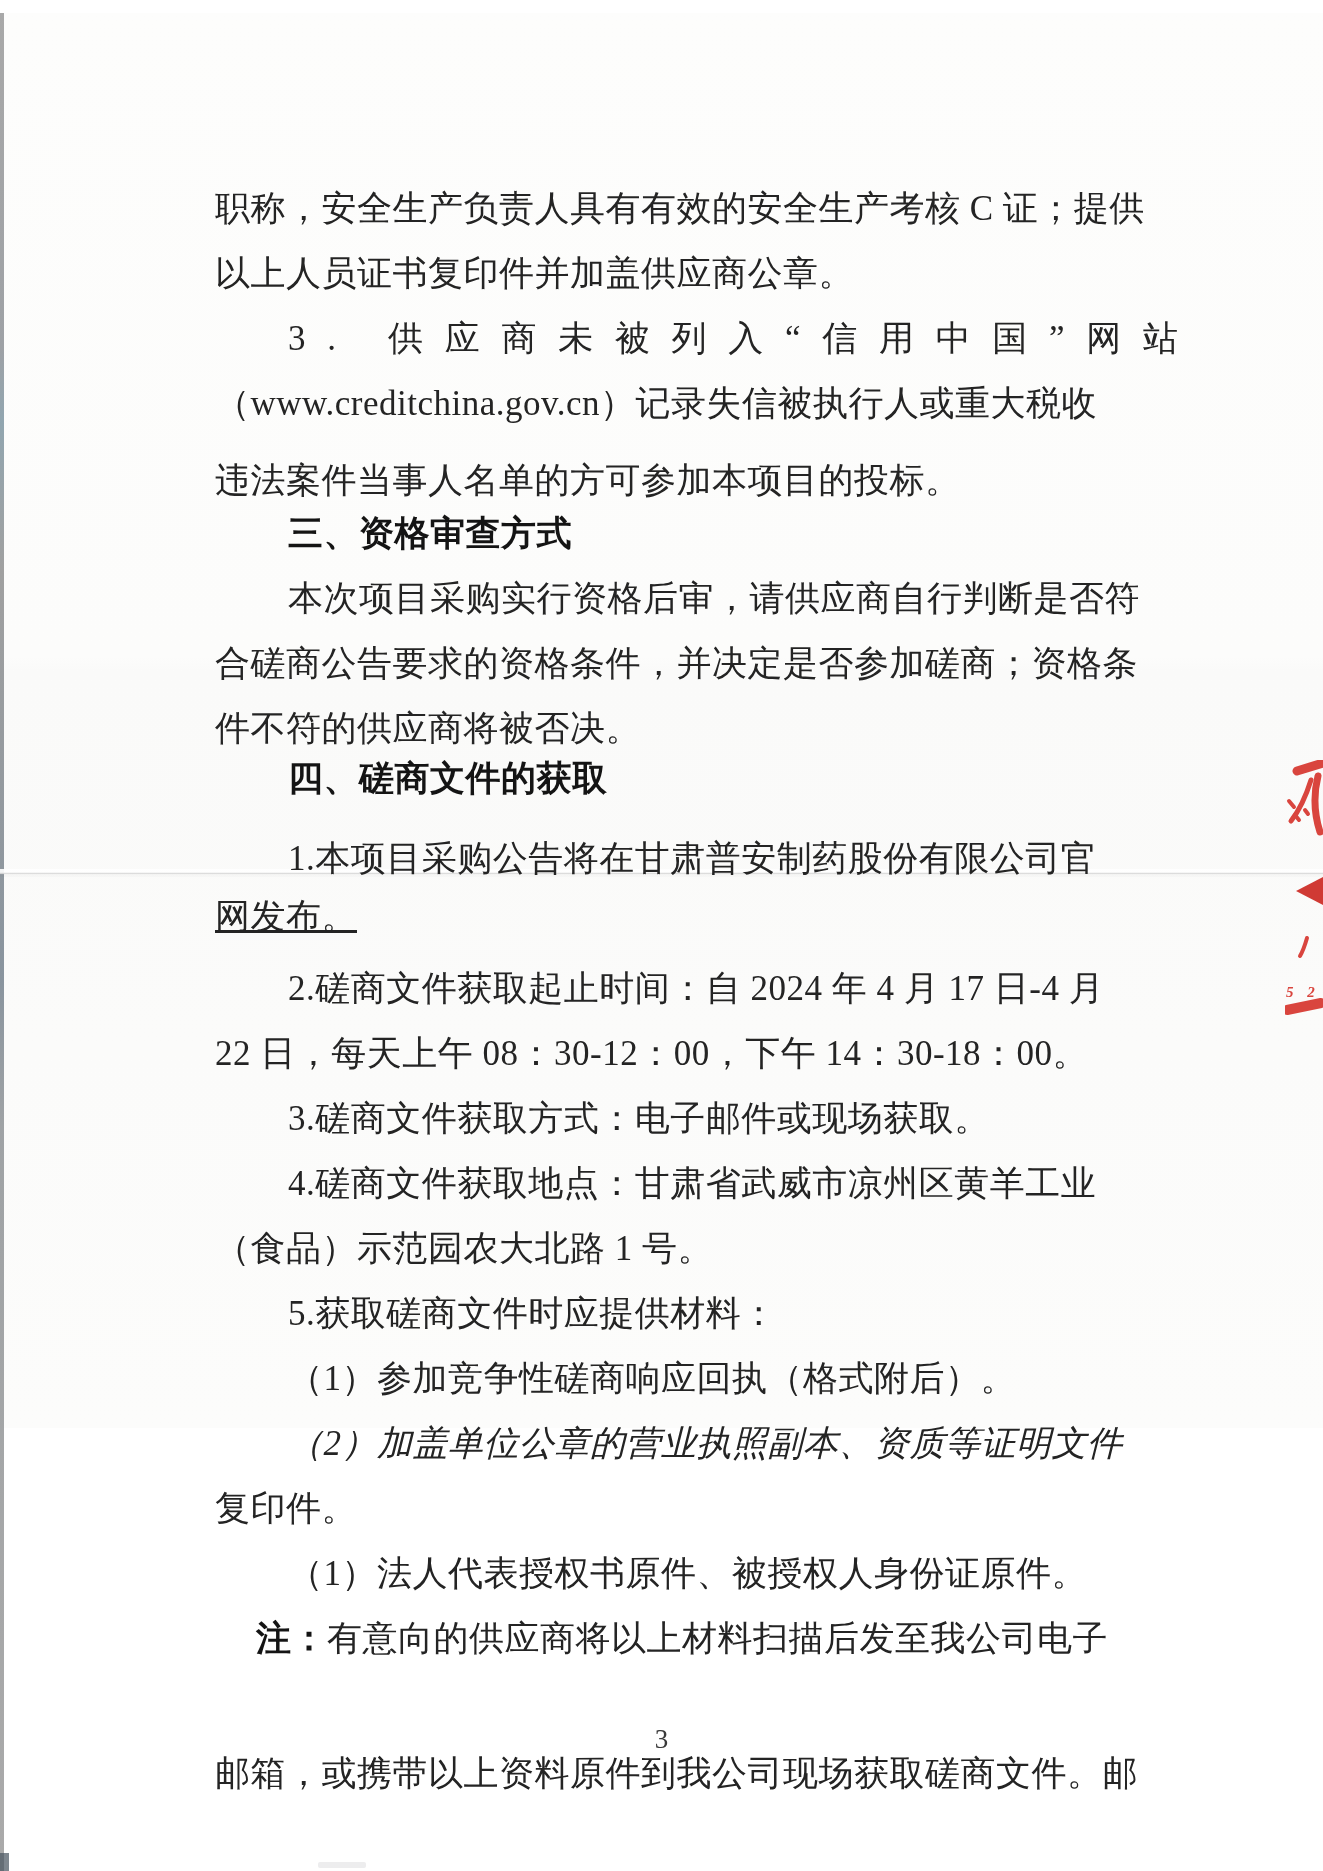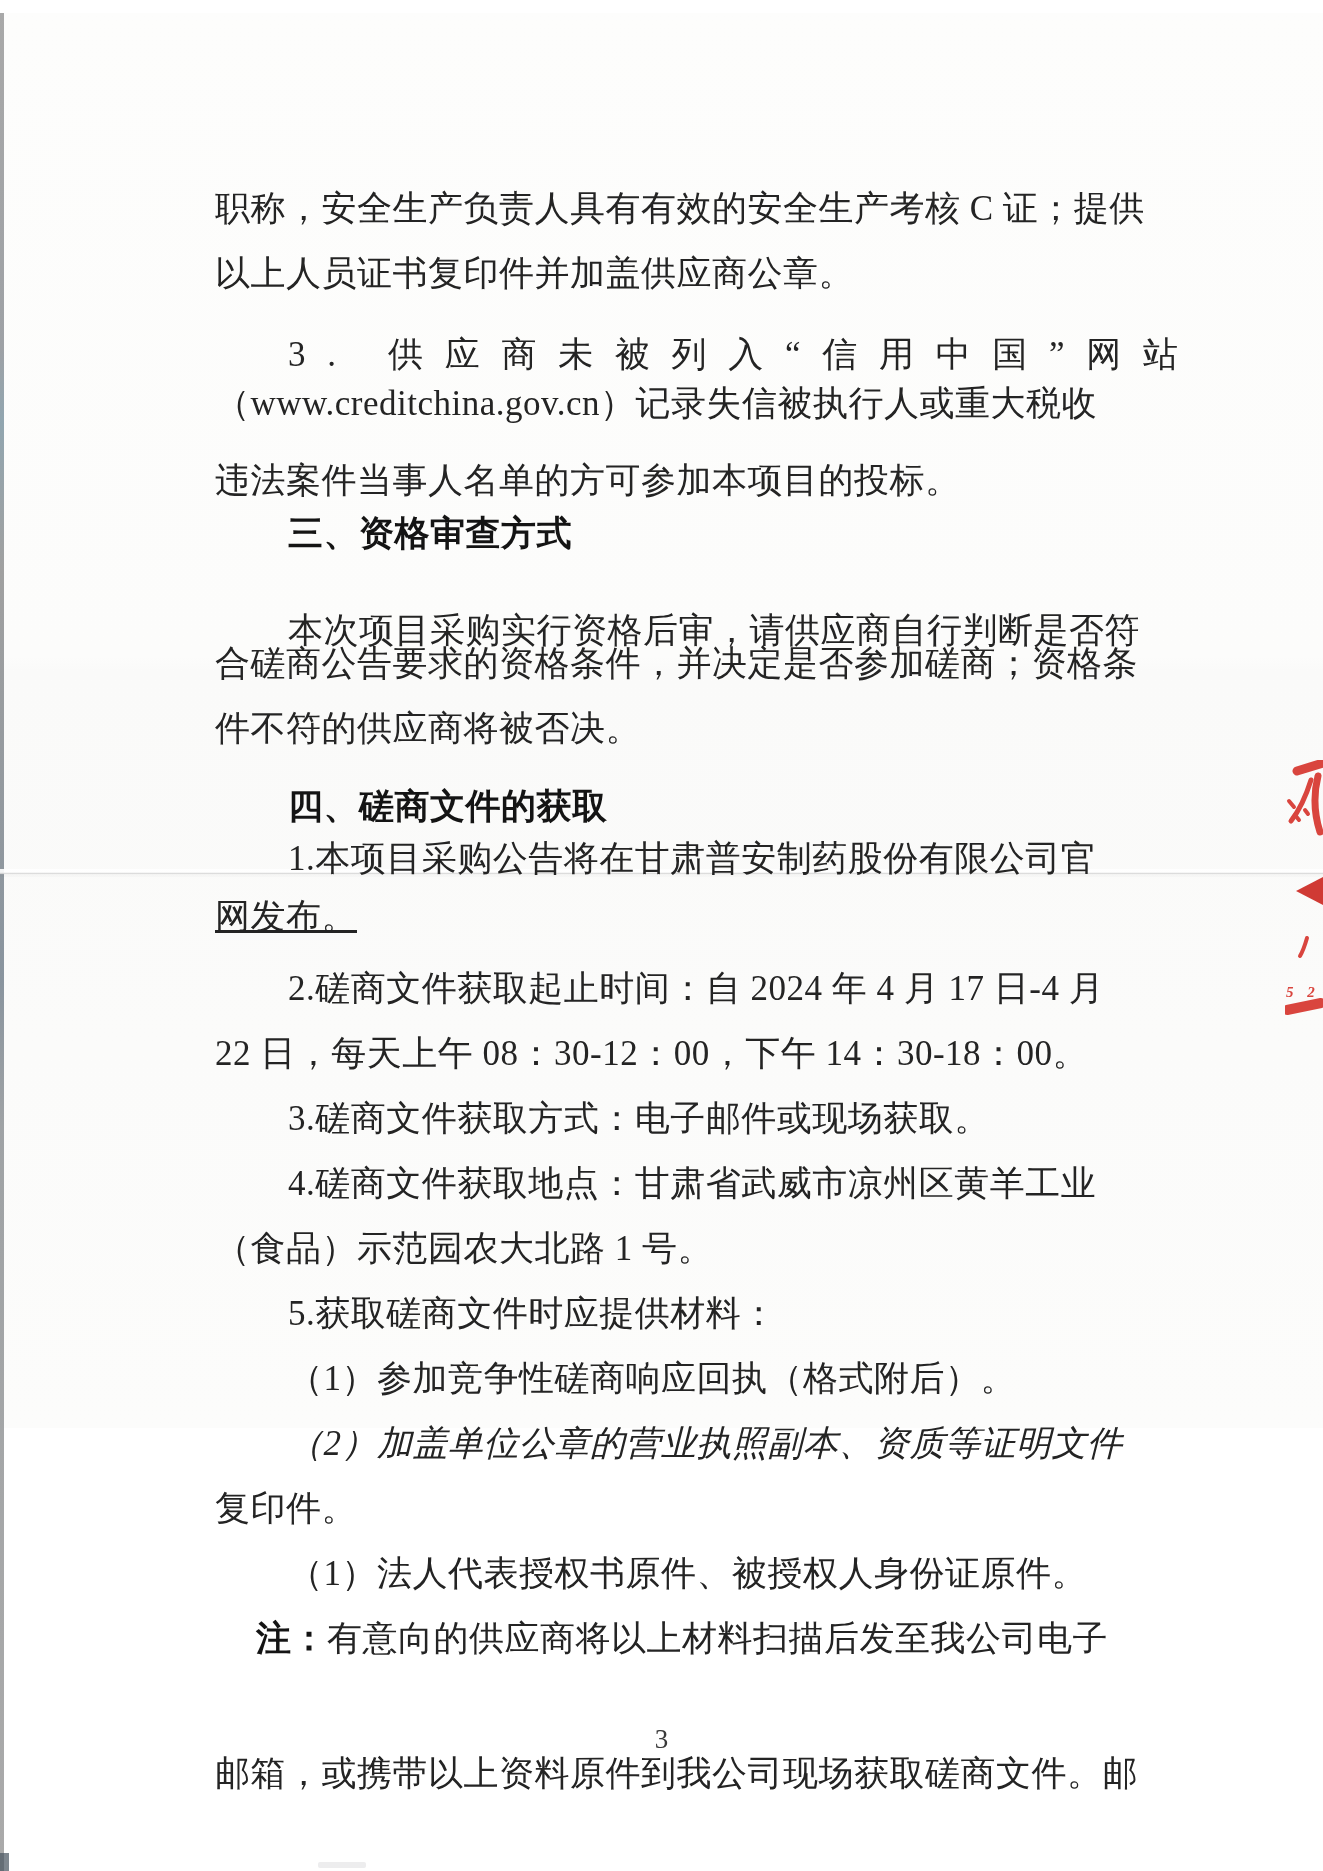--- a/index.html
+++ b/index.html
@@ -39,21 +39,21 @@
     line-height:46px;
     color:#242424;
     white-space:nowrap;
     letter-spacing:.5px;
     font-weight:400;
   }
   .line.l-body{left:215px;}
   .line.l-para{left:288px;}
   .line.l-note{left:256px;text-align:center;}
   .line.l-heading{left:288px;font-weight:700;color:#141414;}
-  .line.l-spaced{left:288px;letter-spacing:.62em;margin-top:16px;}
+  .line.l-spaced{left:288px;letter-spacing:.62em;}
   .line b{font-weight:700;color:#141414;}
   .page-num{
     position:absolute;left:0;top:1724px;width:1323px;
     text-align:center;font-size:27px;color:#3a3a3a;
   }
   .stamp{position:absolute;left:1285px;top:760px;width:38px;height:260px;}
 </style>
 </head>
 <body>
 
@@ -63,24 +63,24 @@
   <div class="edge-left"></div>
   <div class="seam"></div>
 
   <div id="doc-lines">
       <div class="line l-body" style="top: 186px;">职称，安全生产负责人具有有效的安全生产考核 C 证；提供</div>
       <div class="line l-body" style="top: 251px;">以上人员证书复印件并加盖供应商公章。</div>
       <div class="line l-spaced" style="top: 316px;">3. 供应商未被列入“信用中国”网站</div>
       <div class="line l-body" style="top: 381px;">（www.creditchina.gov.cn）记录失信被执行人或重大税收</div>
       <div class="line l-body" style="top: 446px; margin-top: 12px;">违法案件当事人名单的方可参加本项目的投标。</div>
       <div class="line l-heading" style="top: 511px;">三、资格审查方式</div>
-      <div class="line l-para" style="top: 576px; margin-top: 32px;">本次项目采购实行资格后审，请供应商自行判断是否符</div>
+      <div class="line l-para" style="top: 576px;">本次项目采购实行资格后审，请供应商自行判断是否符</div>
       <div class="line l-body" style="top: 641px;">合磋商公告要求的资格条件，并决定是否参加磋商；资格条</div>
       <div class="line l-body" style="top: 706px;">件不符的供应商将被否决。</div>
-      <div class="line l-heading" style="top: 784px;">四、磋商文件的获取</div>
+      <div class="line l-heading" style="top: 756px;">四、磋商文件的获取</div>
       <div class="line l-para" style="top: 836px;">1.本项目采购公告将在甘肃普安制药股份有限公司官</div>
       <div class="line l-body" style="top: 894px; text-decoration: underline;">网发布。</div>
       <div class="line l-para" style="top: 966px;">2.磋商文件获取起止时间：自 2024 年 4 月 17 日-4 月</div>
       <div class="line l-body" style="top: 1031px;">22 日，每天上午 08：30-12：00，下午 14：30-18：00。</div>
       <div class="line l-para" style="top: 1096px;">3.磋商文件获取方式：电子邮件或现场获取。</div>
       <div class="line l-para" style="top: 1161px;">4.磋商文件获取地点：甘肃省武威市凉州区黄羊工业</div>
       <div class="line l-body" style="top: 1226px;">（食品）示范园农大北路 1 号。</div>
       <div class="line l-para" style="top: 1291px;">5.获取磋商文件时应提供材料：</div>
       <div class="line l-para" style="top: 1356px;">（1）参加竞争性磋商响应回执（格式附后）。</div>
       <div class="line l-para" style="top: 1421px; font-style: italic;">（2）加盖单位公章的营业执照副本、资质等证明文件</div>

